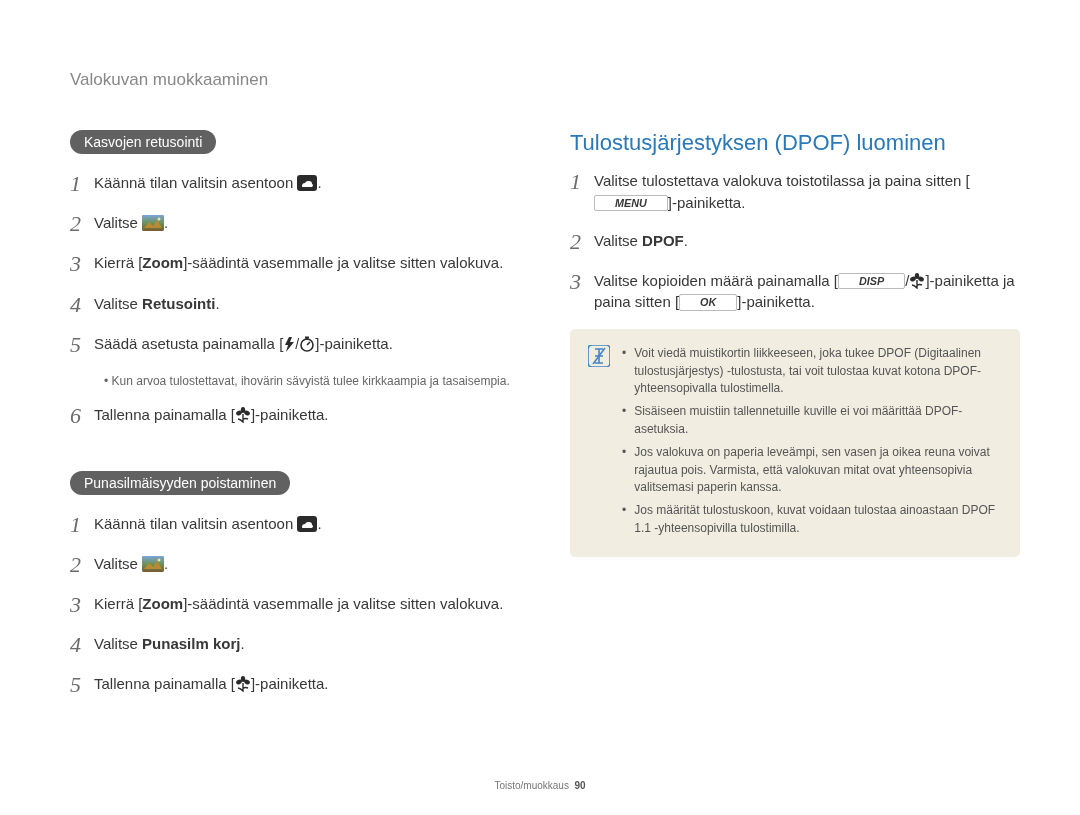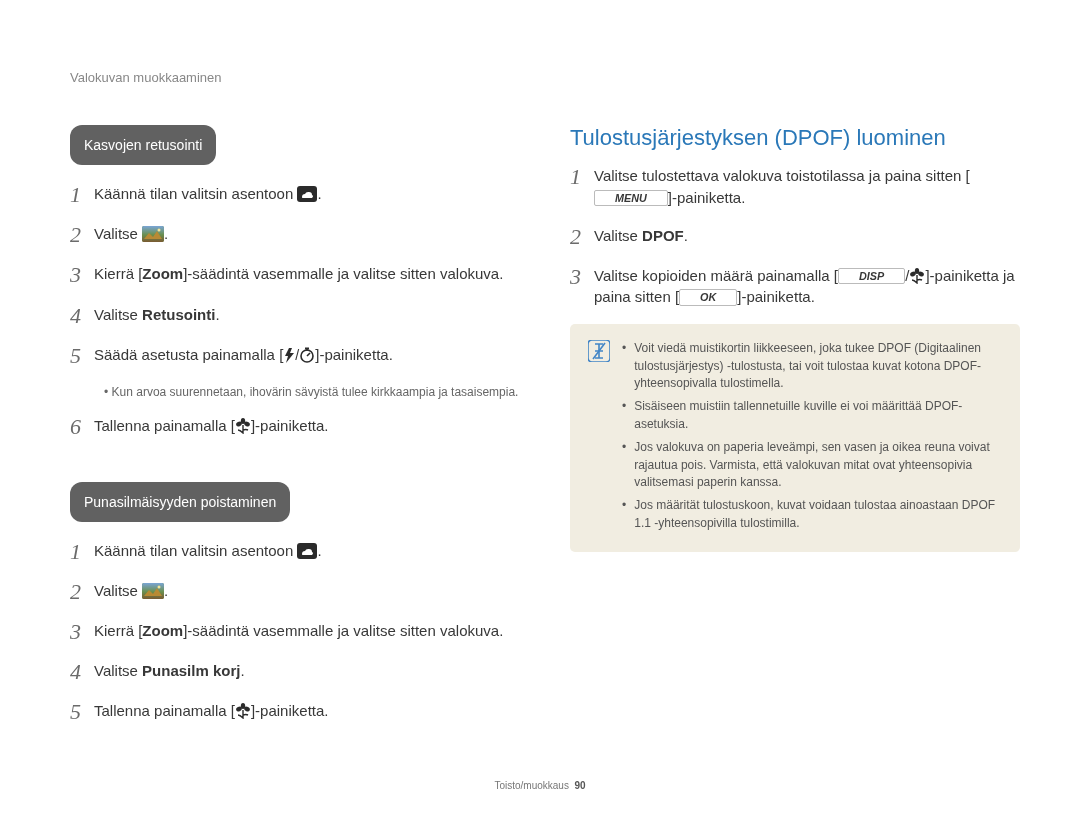--- a/index.html
+++ b/index.html
@@ -6,36 +6,36 @@
     body {
       width: 1080px;
       height: 815px;
       background: #fff;
       font-family: Arial, Helvetica, sans-serif;
       color: #333;
       position: relative;
       padding: 70px 60px 30px 70px;
     }
     .page-header {
-      font-size: 13px;
+      font-size: 17px;
       color: #888;
       font-weight: 300;
       margin-bottom: 40px;
     }
     .columns {
       display: flex;
       gap: 50px;
     }
     .left-col, .right-col { flex: 1; }
     .pill {
       display: inline-block;
       background: #616161;
       color: #fff;
       font-size: 14px;
-      padding: 12px 14px;
+      padding: 4px 14px;
       border-radius: 12px;
       margin-bottom: 18px;
     }
     .step-list { list-style: none; }
     .step {
       display: flex;
       align-items: flex-start;
       margin-bottom: 16px;
     }
     .step-num {
@@ -211,21 +211,21 @@
         <span class="step-num">5</span>
         <span class="step-text">
           <span>Säädä asetusta painamalla [</span><span class="icon-box"><svg width="12" height="15">
                 <use href="#ico-flash"></use>
               </svg></span><span class="glyph">/</span><span class="icon-box"><svg width="16" height="16">
                 <use href="#ico-timer"></use>
               </svg></span><span>]-painiketta.</span>
         </span>
       </li>
     </ol>
-    <div class="sub-bullet">Kun arvoa suurennetaan, ihovärin sävyistä tulee kirkkaampia ja tasaisempia.</div>
+    <div class="sub-bullet">Kun arvoa tulostettavat, ihovärin sävyistä tulee kirkkaampia ja tasaisempia.</div>
     <ol class="step-list">
       <li class="step">
         <span class="step-num">6</span>
         <span class="step-text">
           <span>Tallenna painamalla [</span><span class="icon-box"><svg width="16" height="16">
                 <use href="#ico-macro-flower"></use>
               </svg></span><span>]-painiketta.</span>
         </span>
       </li>
     </ol>

